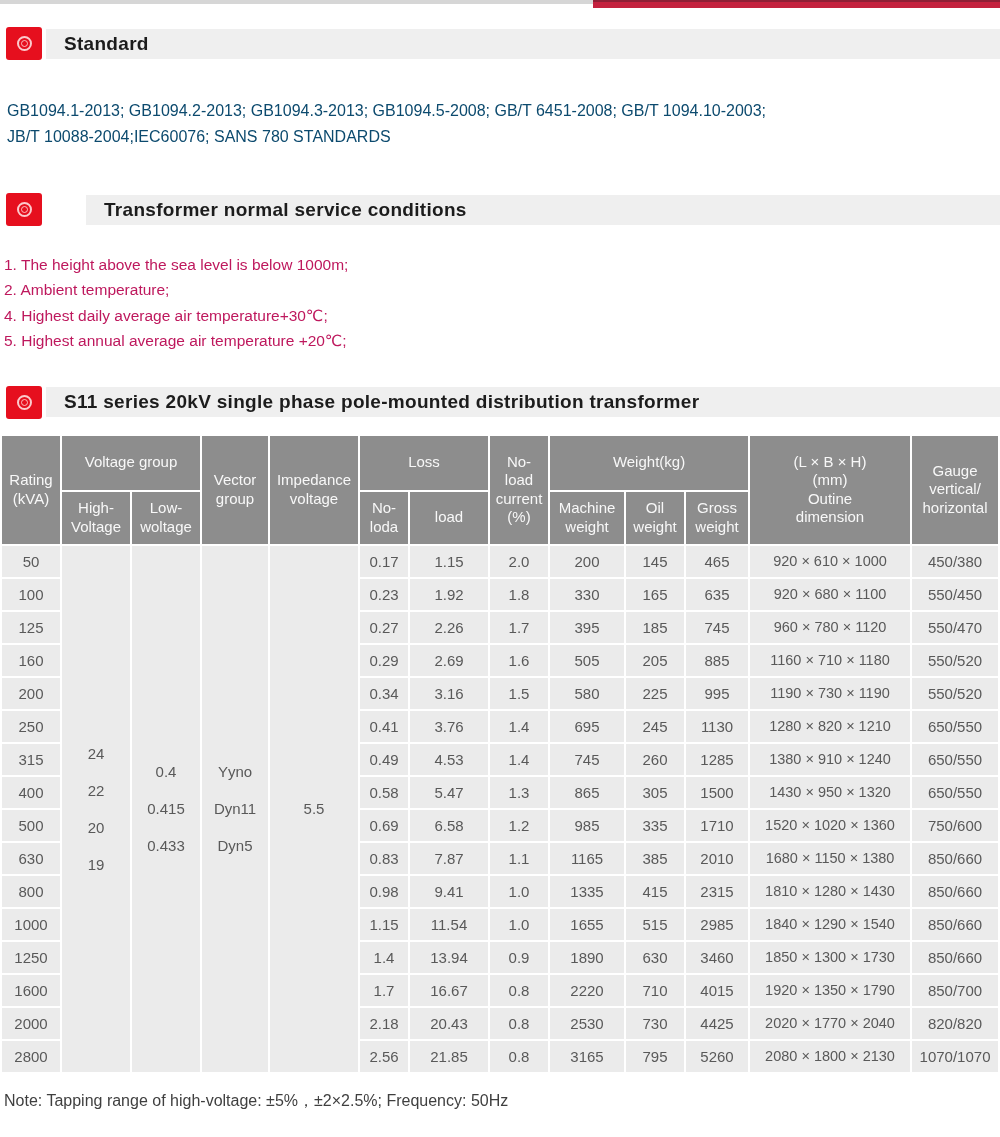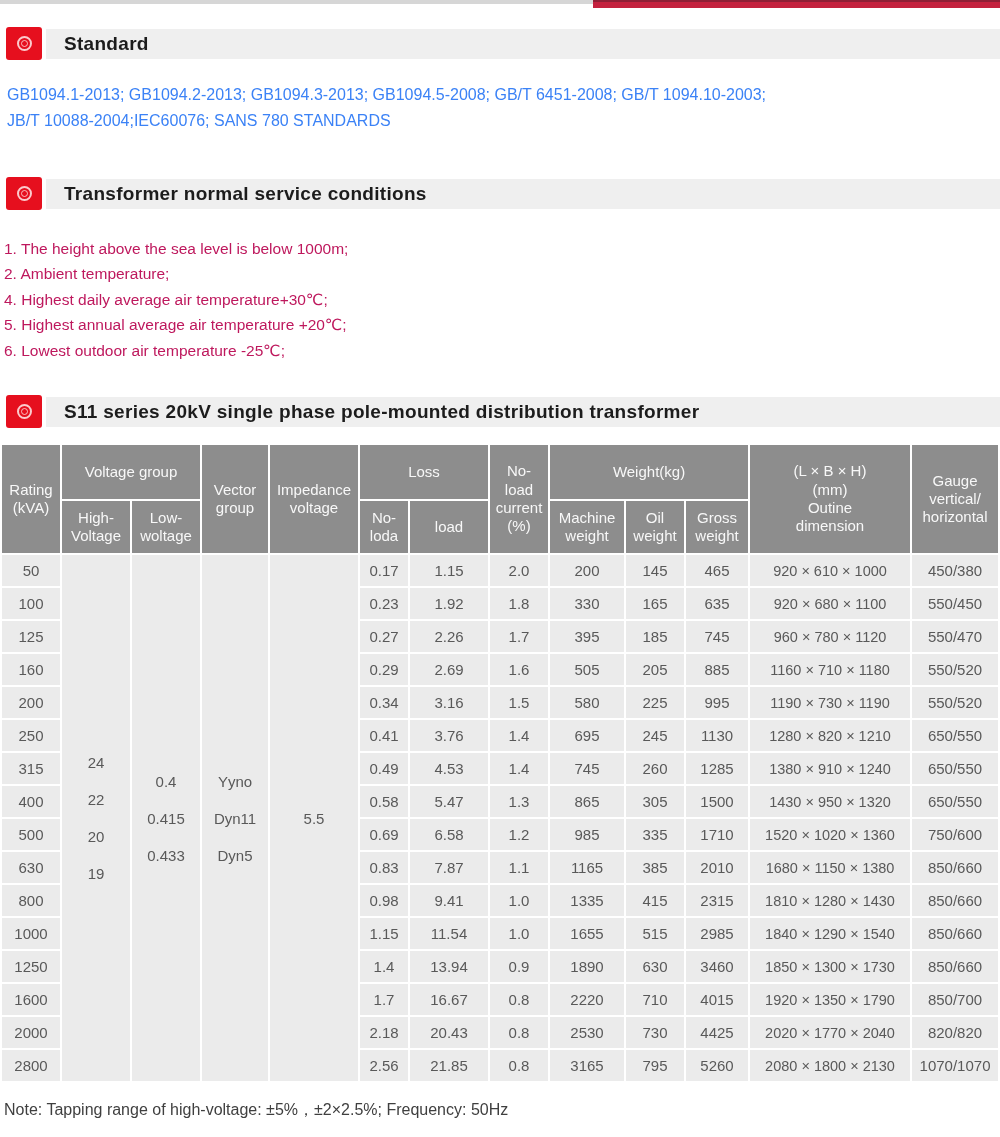--- a/index.html
+++ b/index.html
@@ -23,28 +23,28 @@
               display: flex; align-items: center; justify-content: center; flex: none; }
   .ring { width: 15px; height: 15px; border: 2px solid rgba(255,235,235,.85);
           border-radius: 50%; position: relative; }
   .ring::after { content: ""; position: absolute; inset: 2px;
                  border: 1.5px solid rgba(255,225,225,.8); border-radius: 50%; }
   .section-bar { flex: 1; background: #efefef; height: 30px; display: flex;
                  align-items: center; margin-left: 4px; }
   .section-title { font-size: 19px; font-weight: bold; color: #1c1c1c;
                    letter-spacing: .3px; padding-left: 18px; }
 
-  .standards-text { margin: 22px 10px 0 7px; font-size: 16px; line-height: 26px;
-                    color: #3b82f6; white-space: pre-line; }
+  .standards-text { margin: 38px 10px 0 7px; font-size: 16px; line-height: 26px;
+                    color: #0c4a6e; white-space: pre-line; }
 
   .conditions { margin: 26px 0 0 4px; }
   .conditions div { font-size: 15.5px; line-height: 25.4px; color: #be185d; }
 
   .hdr1 { margin-top: 19px; }
-  .hdr2 { margin-top: 43px; }
+  .hdr2 { margin-top: 43px; gap: 40px; }
   .hdr3 { margin-top: 32px; }
 
   
   table.spec { width: 100%; margin-top: 15px; border-collapse: separate;
                border-spacing: 2px; table-layout: fixed; background: #fff; }
   table.spec thead th {
     background: #8d8d8d; color: #f8f8f8; font-weight: normal; font-size: 15px;
     line-height: 1.22; text-align: center; vertical-align: middle;
     white-space: pre-line; padding: 2px 0;
   }
@@ -87,21 +87,20 @@
       </span>
     <div class="section-bar">
       <span class="section-title">Transformer normal service conditions</span>
     </div>
   </div>
   <div class="conditions">
     <div>1. The height above the sea level is below 1000m;</div>
     <div>2. Ambient temperature;</div>
     <div>4. Highest daily average air temperature+30℃;</div>
     <div>5. Highest annual average air temperature +20℃;</div>
-    <div>6. Lowest outdoor air temperature -25℃;</div>
   </div>
 
   <div class="section-header hdr3">
     <span class="bullseye">
         <span class="ring"></span>
       </span>
     <div class="section-bar">
       <span class="section-title">S11 series 20kV single phase pole-mounted distribution transformer</span>
     </div>
   </div>

